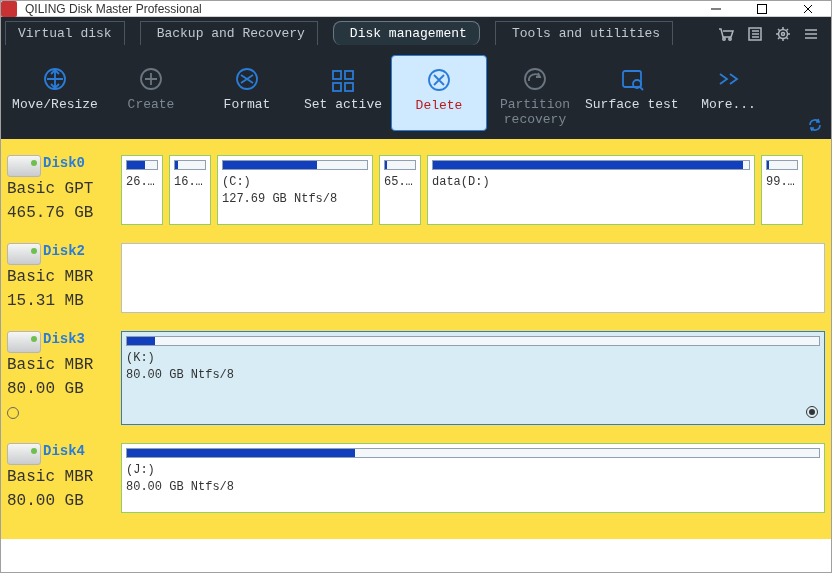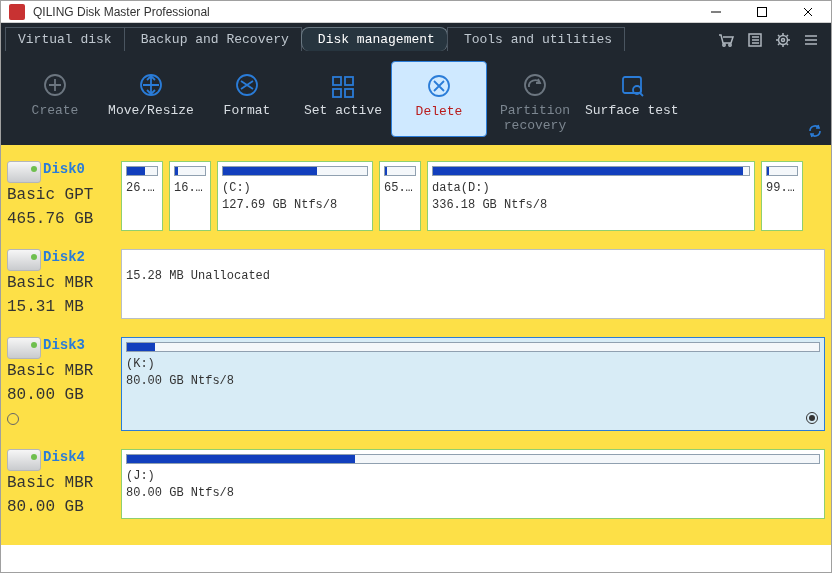--- a/index.html
+++ b/index.html
@@ -1,28 +1,28 @@
 <!DOCTYPE html>
 <html><head>
 <meta charset="utf-8">
 <style>
   * { box-sizing: border-box; margin: 0; padding: 0; }
   body { font-family: "Segoe UI", Tahoma, sans-serif; font-size: 12px; background: #fff; width: 832px; height: 573px; border: 1px solid #a0a0a0; overflow: hidden; }
 
   
-  .titlebar { height: 22px; display: flex; align-items: center; background: #fff; border-bottom: 1px solid #d0d0d0; padding-left: 8px; }
+  .titlebar { height: 16px; display: flex; align-items: center; background: #fff; border-bottom: 1px solid #d0d0d0; }
   .titlebar .logo { width: 16px; height: 16px; background: #c83232; border-radius: 2px; margin-right: 8px; }
   .titlebar .title { font-size: 12px; color: #333; flex: 1; }
   .titlebar .win-controls { display: flex; height: 100%; }
   .titlebar .win-controls div { width: 46px; display:flex; align-items:center; justify-content:center; cursor:pointer; }
   .titlebar .win-controls svg { stroke:#000; stroke-width:1; fill:none; }
 
   
   .header { background:#20272f; }
-  .tabrow { height:28px; display:flex; align-items:flex-end; padding: 0 4px; gap:0; position:relative; }
+  .tabrow { height:28px; display:flex; align-items:flex-end; padding: 0 4px; gap:16px; position:relative; }
   .tab { color:#bfc7cf; height:24px; line-height:24px; padding:0 12px; border:1px solid #4a5560; border-bottom:none; background:#20272f; cursor:pointer; font-family:"Consolas","Courier New",monospace; font-size:13px; }
   .tab.active { background:#27353f; color:#fff; border-color:#6a7882;border-radius:8px; }
   .tab + .tab { margin-left:-1px;padding-left:16px; }
   .tabrow-right { margin-left:auto; display:flex; gap:12px; align-items:center; padding-right:8px; color:#aeb6be; }
   .tabrow-right svg { stroke:#aeb6be; fill:none; stroke-width:1.5; }
   .tabrow-right > * { cursor:pointer; }
 
   .toolbar { display:flex; padding:10px 6px 8px; gap:0; position:relative; }
   .tool { flex:0 0 96px; text-align:center; color:#d9dee3; cursor:pointer; padding:6px 2px 4px; border-radius:4px; }
   .tool .ticon { height:36px; display:flex; align-items:center; justify-content:center; }
@@ -102,37 +102,37 @@
             <circle cx="8" cy="8" r="4.5"></circle>
             <circle cx="8" cy="8" r="1.5"></circle>
             <path d="M8 1v2M8 13v2M1 8h2M13 8h2M3 3l1.5 1.5M11.5 11.5L13 13M13 3l-1.5 1.5M4.5 11.5L3 13"></path>
           </svg></span>
       <span><svg width="16" height="16">
             <path d="M2 4h12M2 8h12M2 12h12"></path>
           </svg></span>
     </div>
   </div>
   <div class="toolbar" id="toolbar">
-    <div class="tool muted">
+    <div class="tool ">
+        <div class="ticon">
+          <svg width="34" height="30">
+            <circle cx="17" cy="15" r="10"></circle>
+            <path d="M17 7v16M9 15h16M13 10l4-4 4 4M13 20l4 4 4-4"></path>
+          </svg>
+        </div>
+        <div class="tlabel">Move/Resize</div>
+      </div>
+      <div class="tool muted">
         <div class="ticon">
           <svg width="34" height="30">
             <circle cx="17" cy="15" r="10"></circle>
             <path d="M17 9v12M11 15h12"></path>
           </svg>
         </div>
         <div class="tlabel">Create</div>
-      </div>
-      <div class="tool ">
-        <div class="ticon">
-          <svg width="34" height="30">
-            <circle cx="17" cy="15" r="10"></circle>
-            <path d="M17 7v16M9 15h16M13 10l4-4 4 4M13 20l4 4 4-4"></path>
-          </svg>
-        </div>
-        <div class="tlabel">Move/Resize</div>
       </div>
       <div class="tool ">
         <div class="ticon">
           <svg width="34" height="30">
             <circle cx="17" cy="15" r="10"></circle>
             <path d="M11 11l12 8M23 11l-12 8"></path>
           </svg>
         </div>
         <div class="tlabel">Format</div>
       </div>
@@ -169,20 +169,28 @@
       <div class="tool ">
         <div class="ticon">
           <svg width="34" height="30">
             <rect x="8" y="7" width="18" height="16" rx="2"></rect>
             <circle cx="22" cy="20" r="4"></circle>
             <path d="M25 23l3 3"></path>
           </svg>
         </div>
         <div class="tlabel">Surface test</div>
       </div>
+      <div class="tool ">
+        <div class="ticon">
+          <svg width="34" height="30">
+            <path d="M8 10l7 5-7 5M18 10l7 5-7 5"></path>
+          </svg>
+        </div>
+        <div class="tlabel">More...</div>
+      </div>
       <span class="refresh-corner"><svg width="16" height="14" stroke="#2a7cd8" fill="none" stroke-width="1.6">
           <path d="M3 7a5 5 0 0 1 9-3M13 7a5 5 0 0 1-9 3"></path>
           <path d="M11 1l1 3-3 0M5 13l-1-3 3 0"></path>
         </svg></span>
   </div>
 </div>
 
 <div class="main" id="main">
     <div class="diskrow">
       <div class="disk-info"><span class="disk-icon"></span><span class="disk-name">Disk0</span><div class="disk-meta">Basic GPT</div><div class="disk-meta">465.76 GB</div></div>
@@ -210,36 +218,34 @@
           <div class="bar">
             <div class="fill" style="width:8%"></div>
           </div>
           <div class="plabel">65...</div>
         </div>
         <div class="partbox" style="width: 328px;">
           <div class="bar">
             <div class="fill" style="width:98%"></div>
           </div>
           <div class="plabel">data(D:)</div>
-          <div class="plabel">336.18 GB Ntfs/8</div>
         </div>
         <div class="partbox" style="width: 42px;">
           <div class="bar">
             <div class="fill" style="width:5%"></div>
           </div>
           <div class="plabel">99...</div>
         </div>
       </div>
     </div>
     <div class="diskrow">
       <div class="disk-info"><span class="disk-icon"></span><span class="disk-name">Disk2</span><div class="disk-meta">Basic MBR</div><div class="disk-meta">15.31 MB</div></div>
       <div class="partitions">
         <div class="partbox unalloc" style="flex: 1 1 0%;">
           <div style="height:14px"></div>
-          <div class="plabel">15.28 MB Unallocated</div>
         </div>
       </div>
     </div>
     <div class="diskrow">
       <div class="disk-info"><span class="disk-icon"></span><span class="disk-name">Disk3</span><div class="disk-meta">Basic MBR</div><div class="disk-meta">80.00 GB &nbsp;<span class="radio"></span></div></div>
       <div class="partitions">
         <div class="partbox selected" style="flex: 1 1 0%;">
           <div class="bar">
             <div class="fill" style="width:4%"></div>
           </div>

